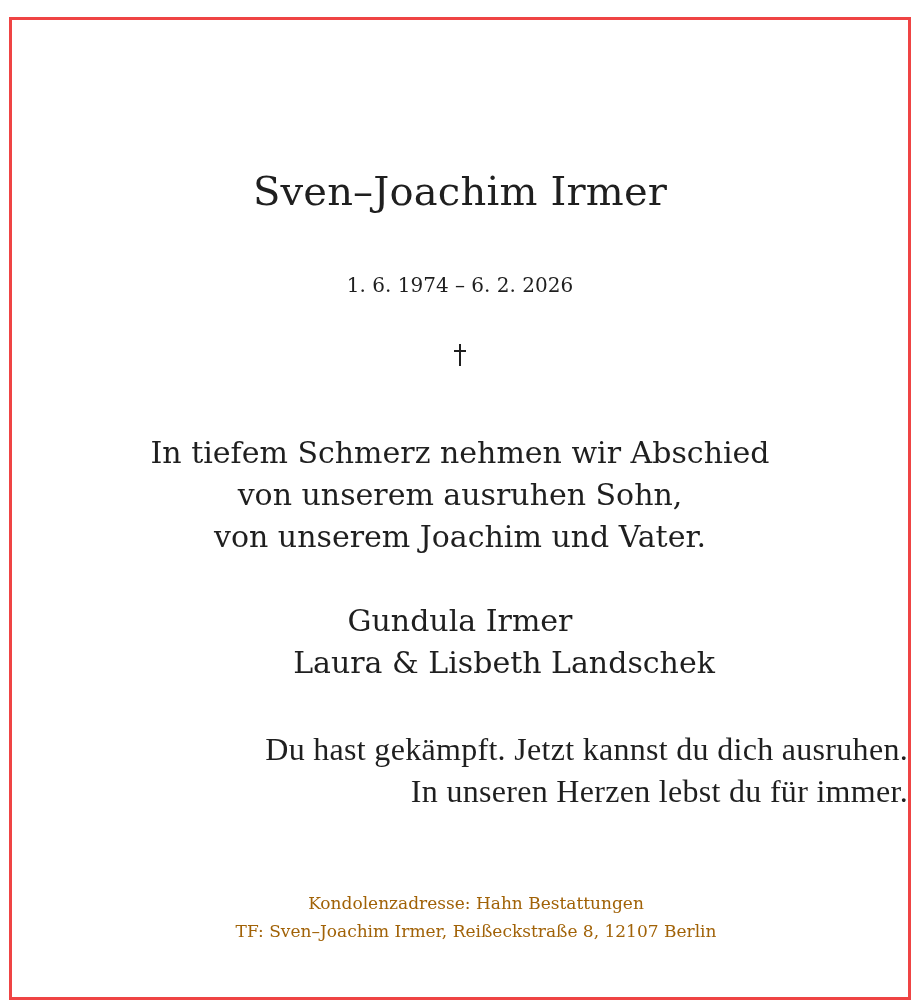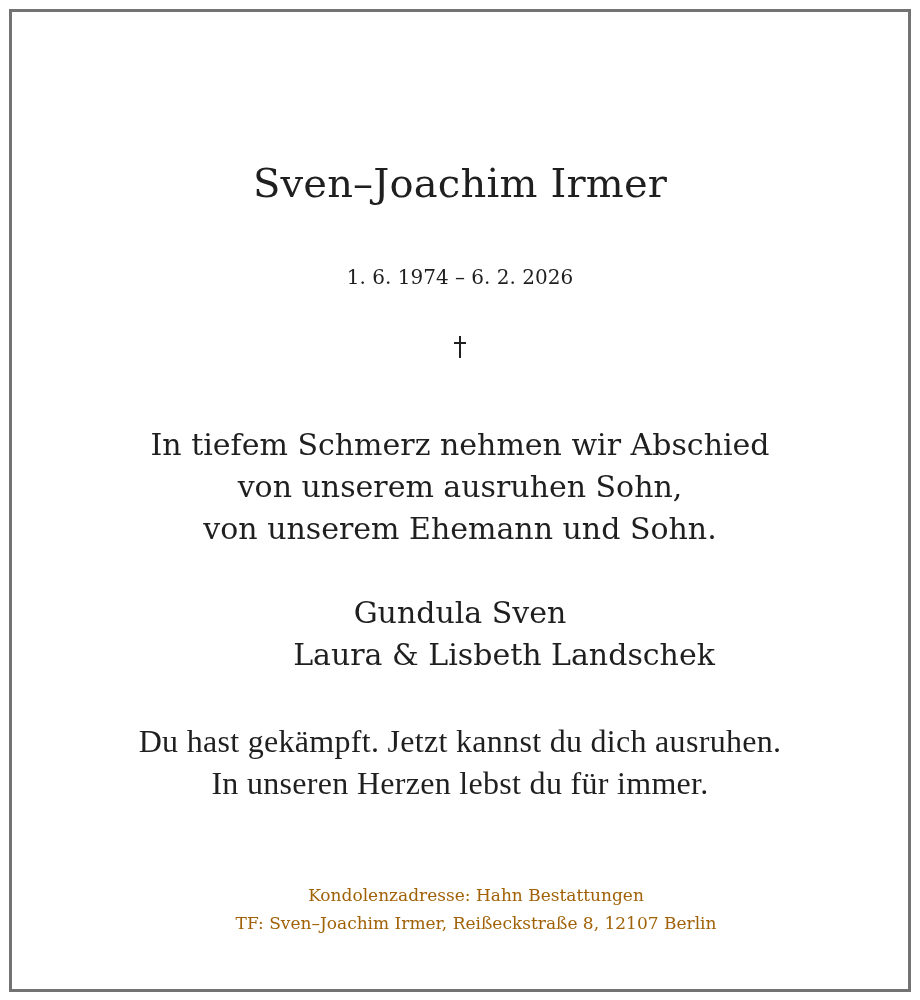--- a/index.html
+++ b/index.html
@@ -1,21 +1,21 @@
 <!DOCTYPE html>
 <html><head>
   <meta charset="utf-8">
   <style>
     html, body { margin: 0; padding: 0; background: #ffffff; }
     body { width: 920px; height: 1000px; position: relative; overflow: hidden; }
     .frame {
       position: absolute;
-      left: 9px; top: 9px;
+      left: 9px; top: 17px;
       width: 896px; height: 977px;
-      border: 3px solid #737373;
+      border: 3px solid #ef4444;
       background: #ffffff;
       text-decoration: underline;
     }
     .line {
       position: absolute;
       left: 0; width: 100%;
       text-align: center;
       font-family: "DejaVu Serif", "Liberation Serif", serif;
       color: #1f1f1f;
       white-space: nowrap;
@@ -25,44 +25,44 @@
     .cross-wrap { top: 324px; height: 40px; }
     .cross { display: inline-block; position: relative; width: 14px; height: 22px; }
     .cross .v { position: absolute; left: 6px; top: 0; width: 2px; height: 22px; background: #1f1f1f; }
     .cross .h { position: absolute; left: 1px; top: 6px; width: 12px; height: 2px; background: #1f1f1f; }
     .para { font-size: 30px; line-height: 42px; }
     .p1 { top: 412px; }
     .p2 { top: 454px; }
     .p3 { top: 496px; }
     .s1 { top: 580px; }
     .s2 { top: 622px; margin-left: 44px; }
-    .quote { font-family: "Liberation Serif", "DejaVu Serif", serif; font-size: 32px; line-height: 42px; letter-spacing: 0.3px; }
+    .quote { font-family: "Liberation Serif", "DejaVu Serif", serif; font-size: 32px; line-height: 42px; letter-spacing: 0.3px; text-align: right; }
     .q1 { top: 708px; }
     .q2 { top: 750px; }
     .foot { font-size: 17px; line-height: 28px; color: #a16207; margin-left: 16px; }
     .f1 { top: 869px; }
     .f2 { top: 897px; }
   </style>
 </head>
 <body>
 
 <div class="frame">
   <div class="line name">Sven–Joachim Irmer</div>
   <div class="line dates">1. 6. 1974 – 6. 2. 2026</div>
   <div class="line cross-wrap">
     <span class="cross">
       <span class="v"></span><span class="h"></span>
     </span>
   </div>
 
   <div class="line para p1">In tiefem Schmerz nehmen wir Abschied</div>
   <div class="line para p2">von unserem ausruhen Sohn,</div>
-  <div class="line para p3">von unserem Ehemann und Sohn.</div>
+  <div class="line para p3">von unserem Joachim und Vater.</div>
 
-  <div class="line para s1">Gundula Sven</div>
+  <div class="line para s1">Gundula Irmer</div>
   <div class="line para s2">Laura &amp; Lisbeth Landschek</div>
 
   <div class="line quote q1">Du hast gekämpft. Jetzt kannst du dich ausruhen.</div>
   <div class="line quote q2">In unseren Herzen lebst du für immer.</div>
 
   <div class="line foot f1">Kondolenzadresse: Hahn Bestattungen</div>
   <div class="line foot f2">TF: Sven–Joachim Irmer, Reißeckstraße 8, 12107 Berlin</div>
 </div>
 
 </body></html>

